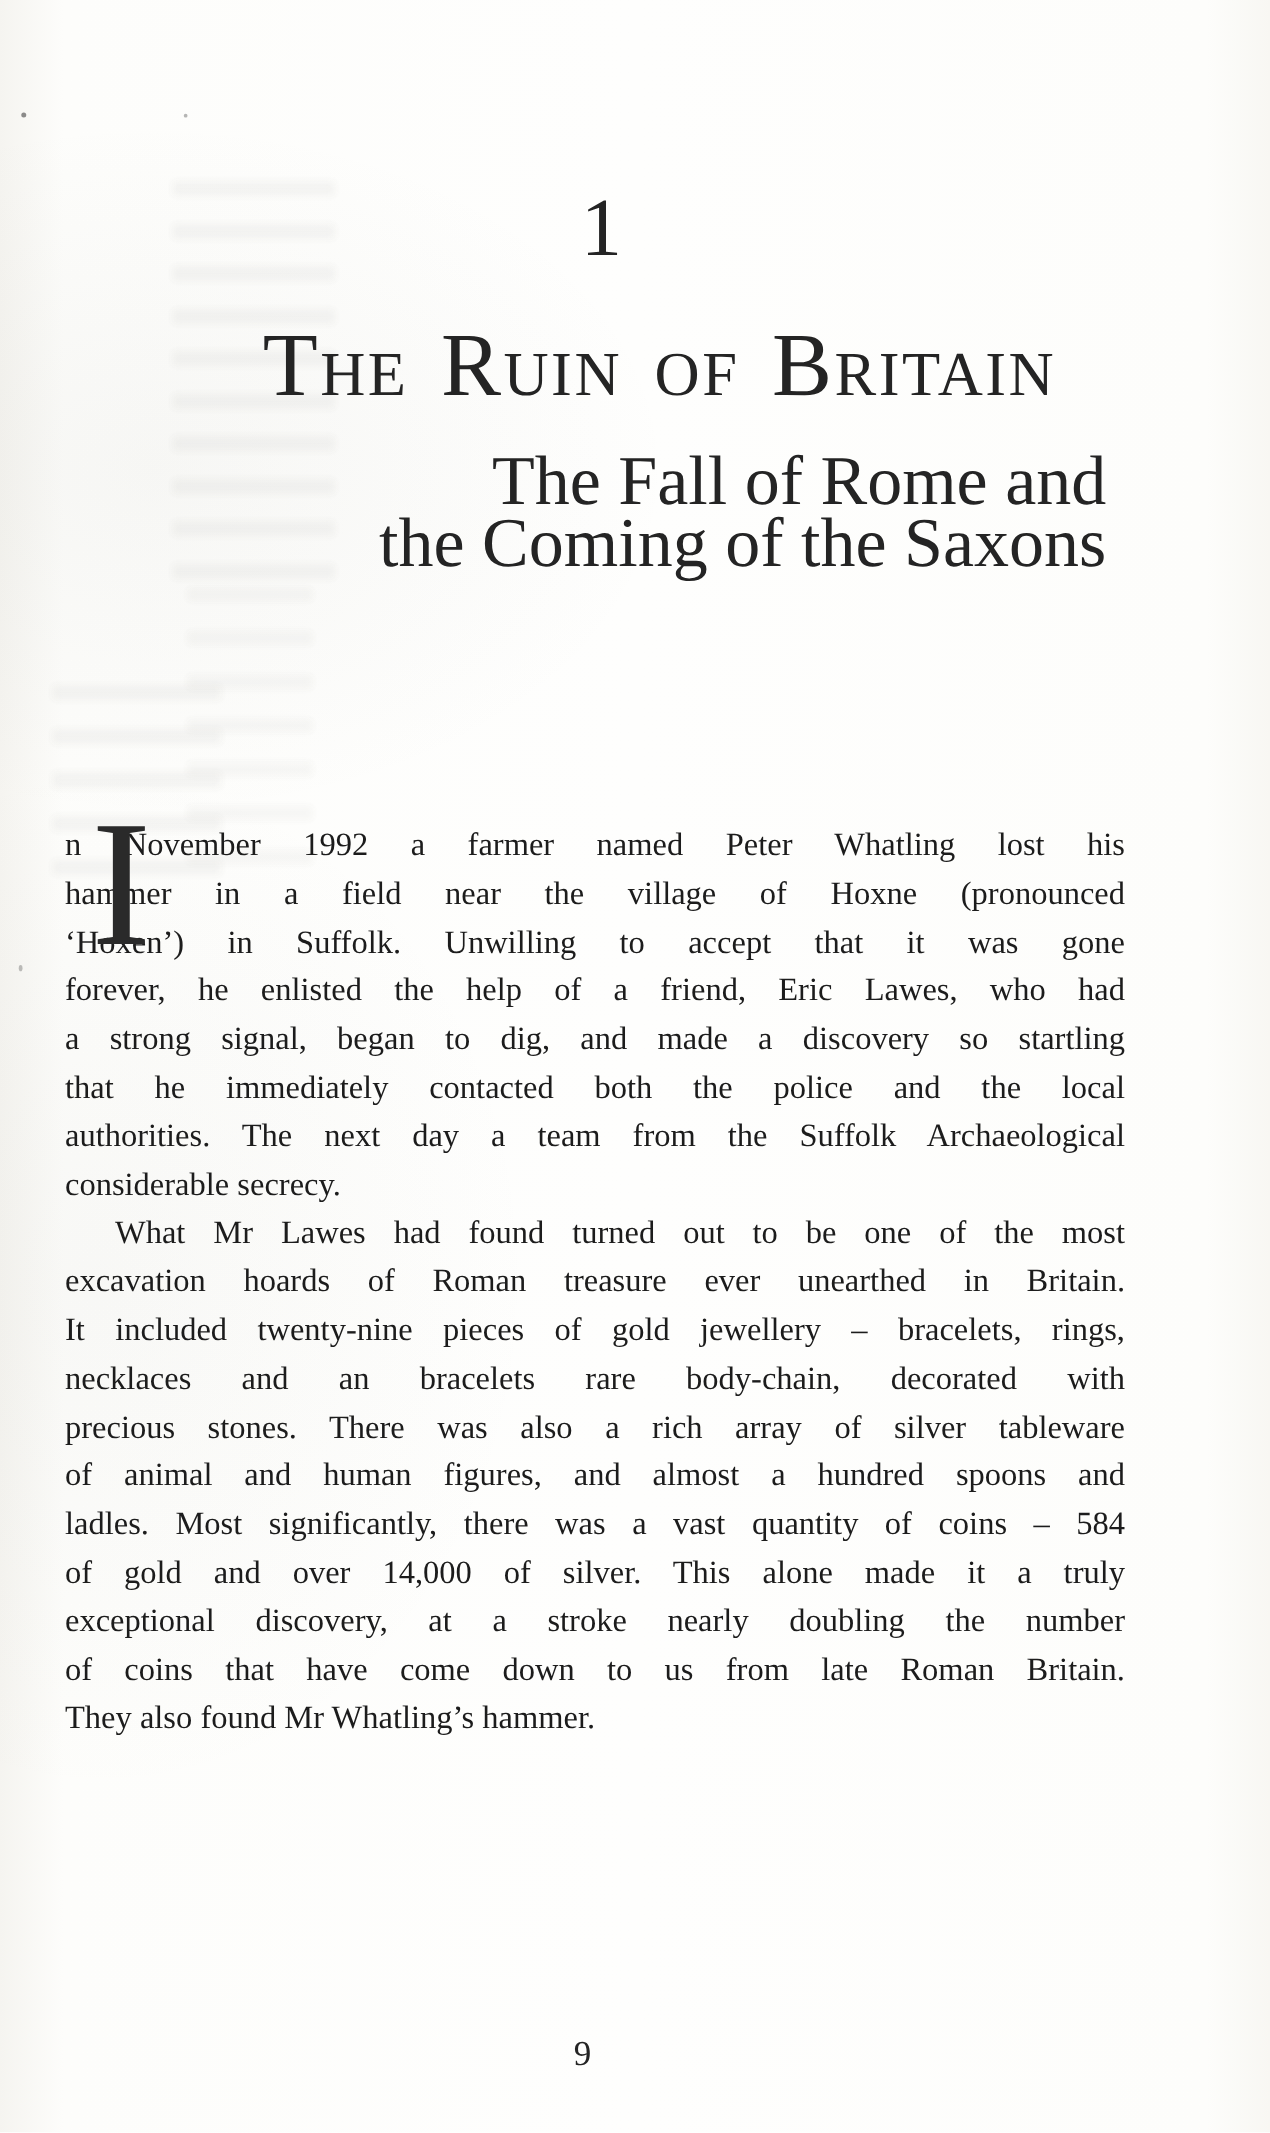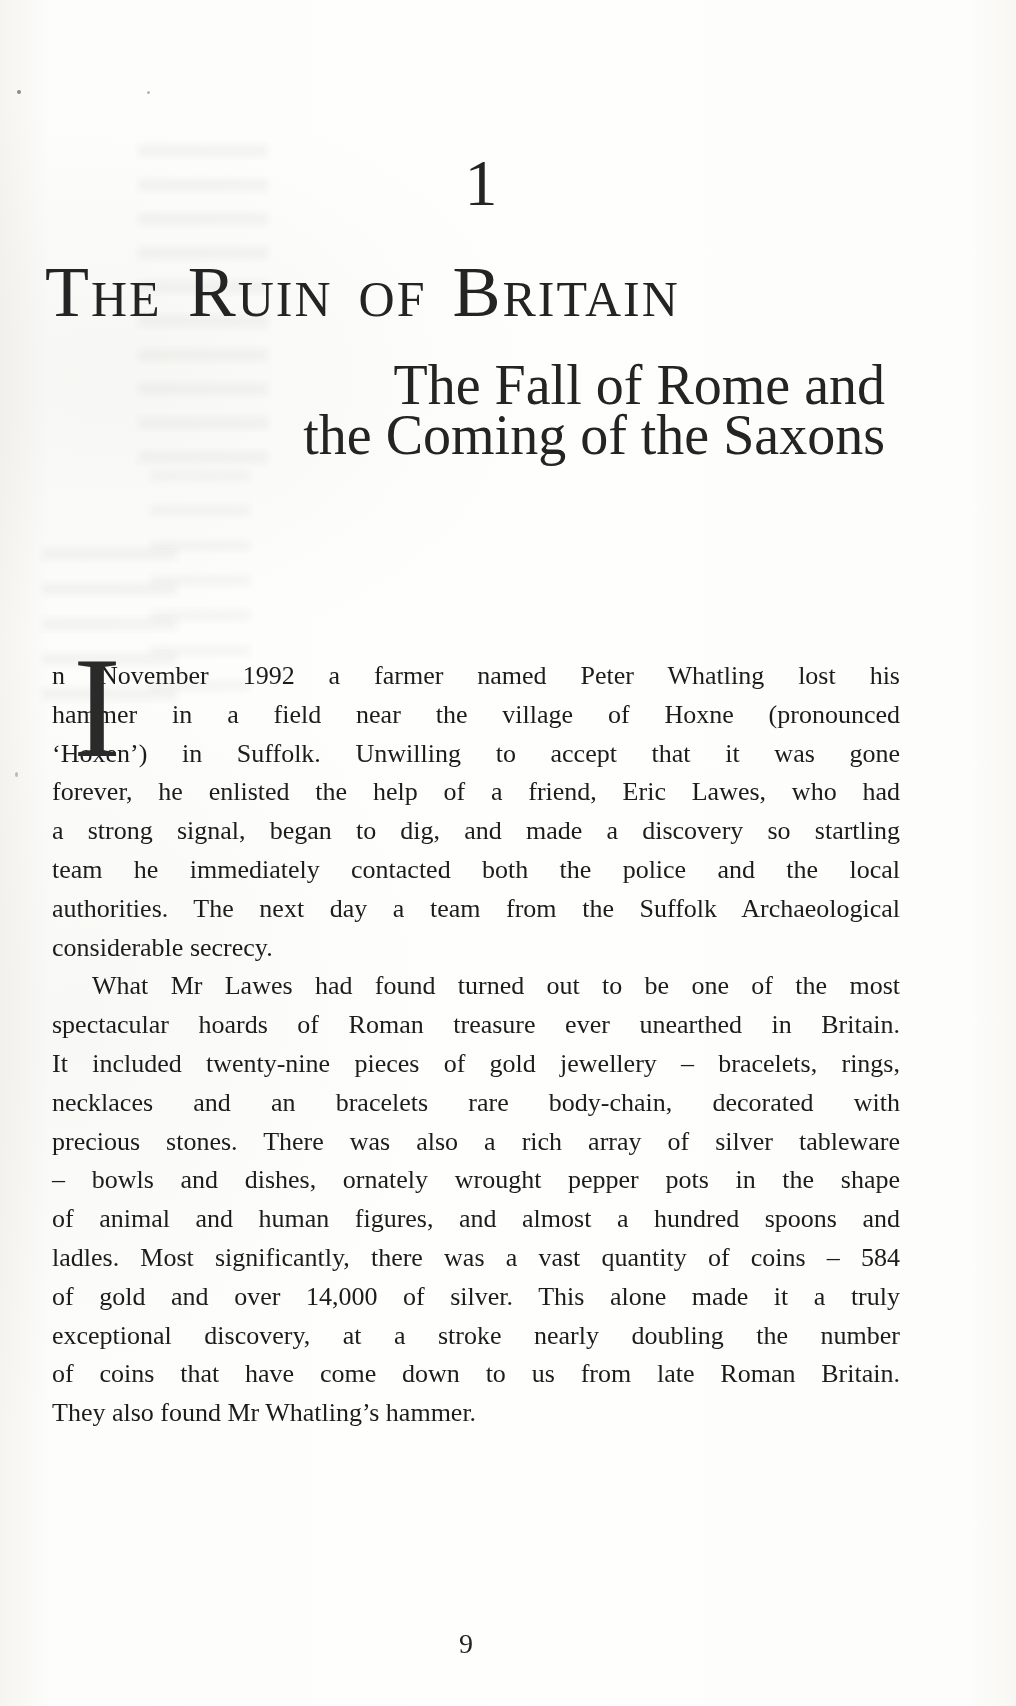--- a/index.html
+++ b/index.html
@@ -63,21 +63,21 @@
     position: absolute;
     left: 81px; top: 150px; width: 800px;
     text-align: center;
     font-size: 66px;
     line-height: 66px;
     color: #242424;
   }
   .chapter-title {
     position: absolute;
     left: 45px; top: 254px; width: 800px;
-    text-align: left;
+    text-align: right;
     font-variant: small-caps;
     font-size: 72px;
     line-height: 76px;
     letter-spacing: 2px;
     word-spacing: 6px;
     color: #242424;
     white-space: nowrap;
   }
   .chapter-subtitle {
     position: absolute;
@@ -148,34 +148,33 @@
     <div class="para-first">
       <span class="dropcap">I</span>
       <div class="dropcap-indent">
           <div class="line">n November 1992 a farmer named Peter Whatling lost his</div>
           <div class="line">hammer in a field near the village of Hoxne (pronounced</div>
           <div class="line">‘Hoxen’) in Suffolk. Unwilling to accept that it was gone</div>
         </div>
       <div>
           <div class="line">forever, he enlisted the help of a friend, Eric Lawes, who had</div>
           <div class="line">a strong signal, began to dig, and made a discovery so startling</div>
-          <div class="line">team he immediately contacted both the police and the local</div>
+          <div class="line">that he immediately contacted both the police and the local</div>
           <div class="line">authorities. The next day a team from the Suffolk Archaeological</div>
         </div>
       <div class="line last">considerable secrecy.</div>
     </div>
 
     <div>
       <div class="line first-line-indent">What Mr Lawes had found turned out to be one of the most</div>
       <div>
-          <div class="line">spectacular hoards of Roman treasure ever unearthed in Britain.</div>
+          <div class="line">excavation hoards of Roman treasure ever unearthed in Britain.</div>
           <div class="line">It included twenty-nine pieces of gold jewellery – bracelets, rings,</div>
           <div class="line">necklaces and an bracelets rare body-chain, decorated with</div>
           <div class="line">precious stones. There was also a rich array of silver tableware</div>
-          <div class="line">– bowls and dishes, ornately wrought pepper pots in the shape</div>
           <div class="line">of animal and human figures, and almost a hundred spoons and</div>
           <div class="line">ladles. Most significantly, there was a vast quantity of coins – 584</div>
           <div class="line">of gold and over 14,000 of silver. This alone made it a truly</div>
           <div class="line">exceptional discovery, at a stroke nearly doubling the number</div>
           <div class="line">of coins that have come down to us from late Roman Britain.</div>
         </div>
       <div class="line last">They also found Mr Whatling’s hammer.</div>
     </div>
 
   </div>

